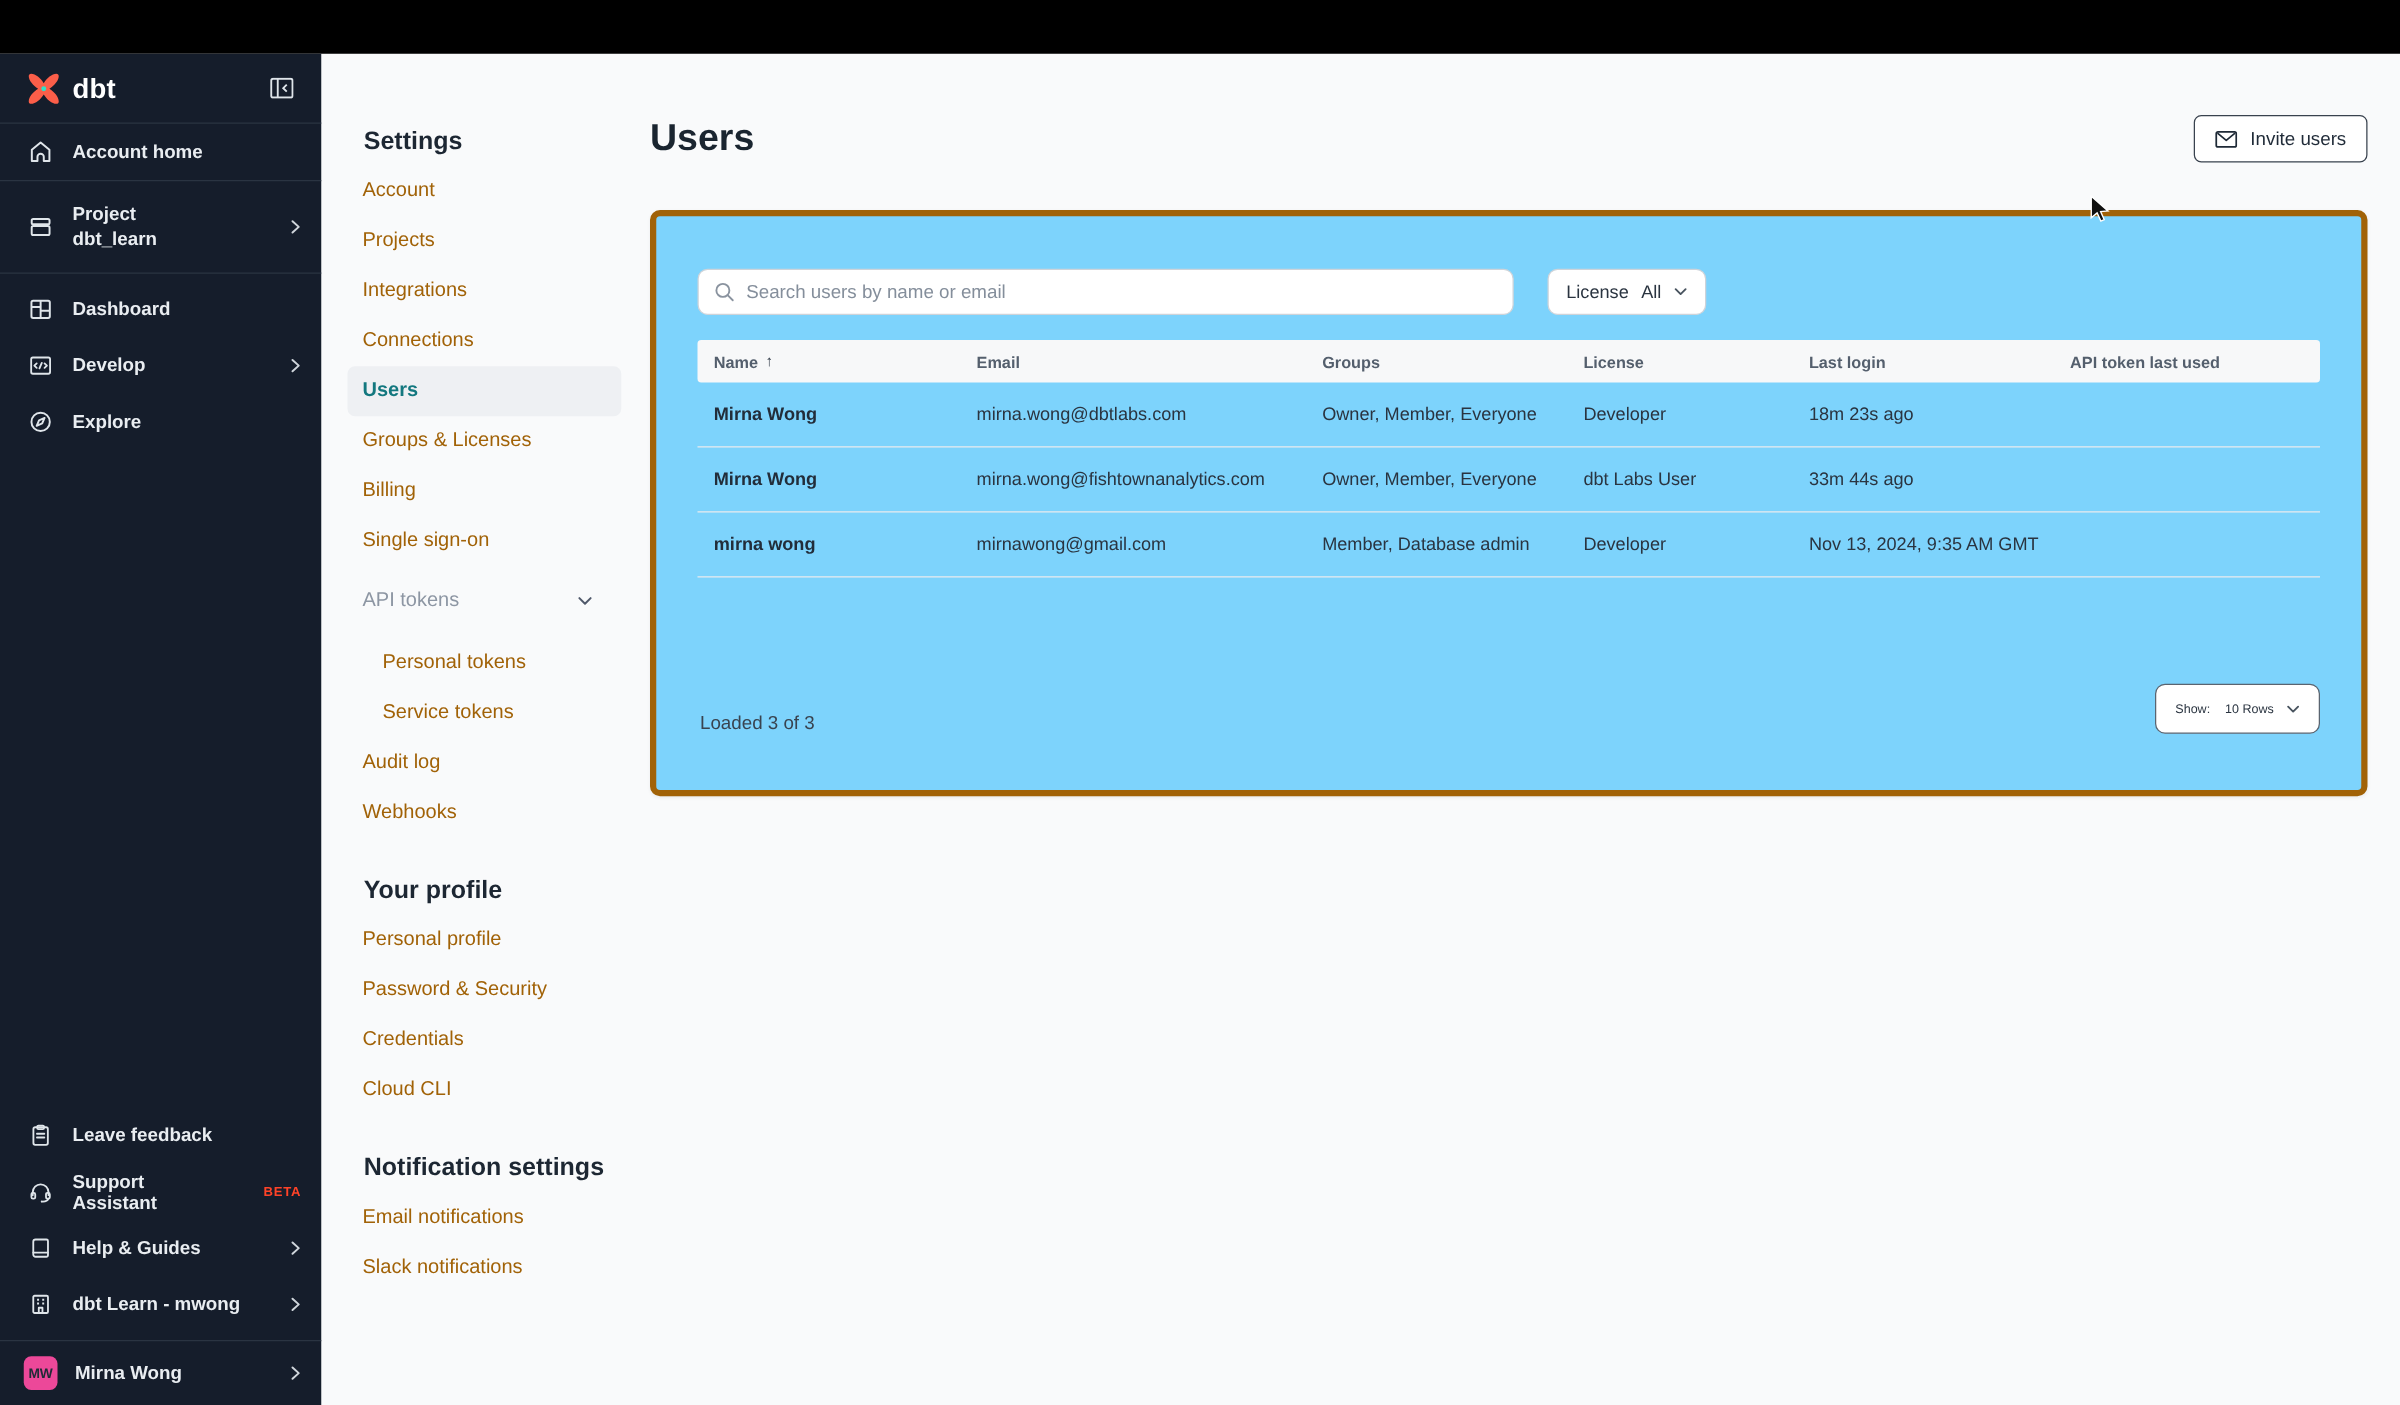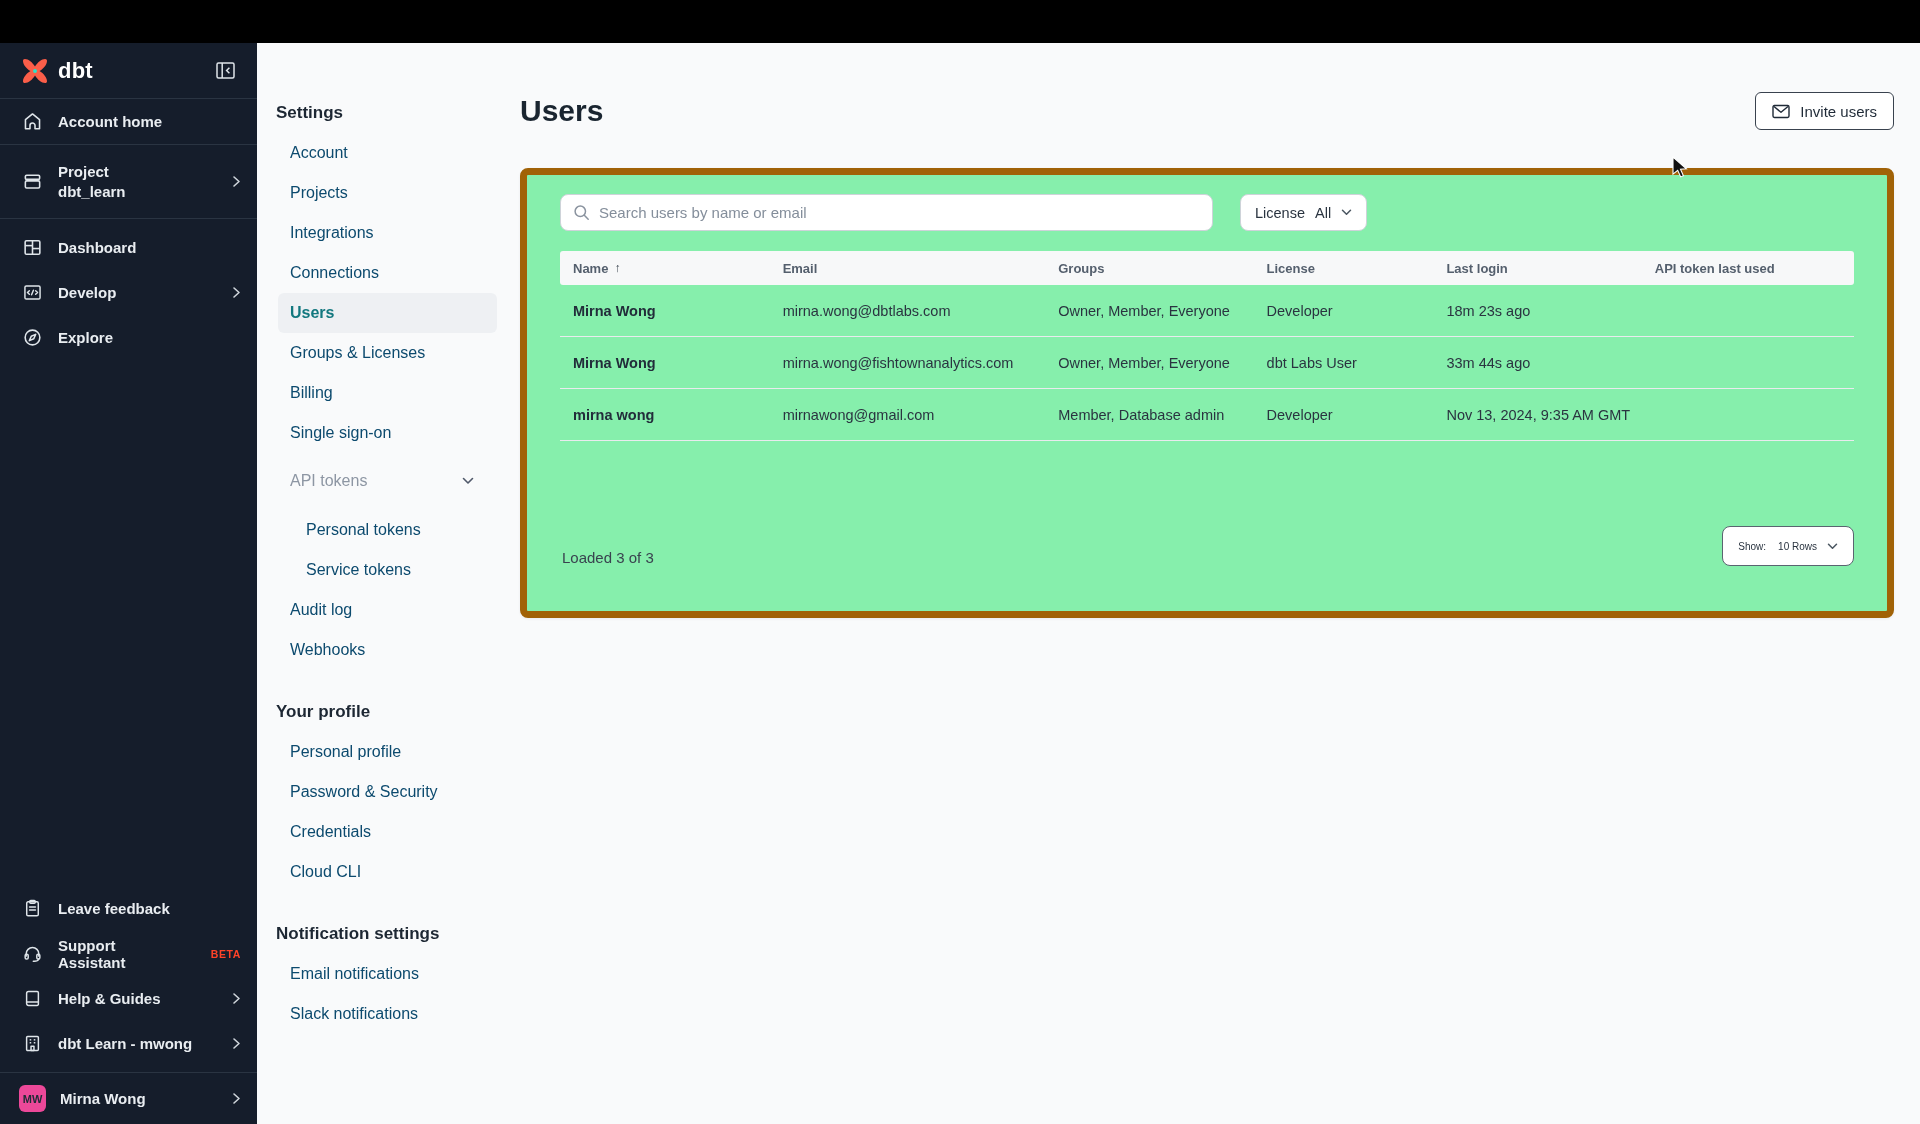--- a/index.html
+++ b/index.html
@@ -25,35 +25,35 @@
   .grp-pad { padding-top:6px; }
   .sb-spacer { flex:1; }
   .beta-badge { color:#ff4328; font-size:10.5px; font-weight:700; letter-spacing:.6px; margin-left:9px; }
   .badge-row { display:flex; align-items:center; flex:1;gap:28px; }
   .user-row { height:51px; display:flex; align-items:center; gap:14px; padding:0 16px 0 19px; cursor:pointer; }
   .avatar { width:27px; height:27px; border-radius:6px; background:#ec4899; color:#212b37; font-size:11px; font-weight:700; display:flex; align-items:center; justify-content:center; flex-shrink:0; }
   .user-name { flex:1; font-size:15px; font-weight:600; }
 
   
   .settings-col { width:253px; flex-shrink:0; padding-top:50px; }
-  .nav-heading { font-size:17px; font-weight:700; color:#1d2733; padding-left:19px; height:40px; line-height:40px; }
-  .nav-item { font-size:16px; color:#0c4a6e; height:40px; line-height:40px; padding-left:33px; cursor:pointer; }
+  .nav-heading { font-size:20px; font-weight:700; color:#1d2733; padding-left:34px; height:40px; line-height:40px; }
+  .nav-item { font-size:16px; color:#a16207; height:40px; line-height:40px; padding-left:33px; cursor:pointer; }
   .nav-item.selected { background:#eef0f3; border-radius:6px; margin:0 13px 0 21px; padding-left:12px; color:#13787f; font-weight:600; }
   .nav-item.muted { color:#8d96a3; display:flex; align-items:center; justify-content:space-between; padding-right:36px; margin-top:8px; }
   .nav-item.indent { padding-left:49px; }
   .nav-item.indent-first { margin-top:9px; }
   .mt22 { margin-top:22px; }
 
   
   .main { flex:1; padding:49px 26px 0 10px; }
   .main-header { display:flex; align-items:center; justify-content:space-between; height:38px; }
   .page-title { font-size:30px; font-weight:700; color:#1a2530; }
   .invite-btn { display:flex; align-items:center; gap:10px; background:#fff; border:1px solid #39424e; border-radius:6px; height:38px; padding:0 16px; font-size:15px; font-weight:500; color:#1f2a37; cursor:pointer; }
 
-  .card { margin-top:38px; background:#86efac; border:7px solid #a16207; border-radius:8px; box-shadow:0 1px 3px rgba(25,35,45,.06); padding:19px 33px 45px 33px; }
+  .card { margin-top:38px; background:#7dd3fc; border:5px solid #a16207; border-radius:8px; box-shadow:0 1px 3px rgba(25,35,45,.06); padding:42px 33px 45px 33px; }
   .filters-row { display:flex; gap:27px; align-items:center; }
   .search-box { width:653px; height:37px; border:1px solid #ced3d9; border-radius:8px; display:flex; align-items:center; padding:0 12px; gap:9px; background:#fff; }
   .search-box input { border:none; outline:none; flex:1; font-size:15px; color:#2a3440; font-family:"Liberation Sans", sans-serif; background:transparent; }
   .search-box input::placeholder { color:#848e9b; }
   .pill-btn { height:37px; border:1px solid #ced3d9; border-radius:8px; display:flex; align-items:center; padding:0 14px; gap:10px; font-size:14.5px; color:#2a3440; background:#fff; cursor:pointer; }
   .pill-btn .lbl { color:#2a3440; }
 
   .table { margin-top:20px; }
   .thead, .trow { display:grid; grid-template-columns:16.2% 21.3% 16.1% 13.9% 16.1% auto; align-items:center; }
   .thead { background:#f7f8f9; height:34px; border-radius:3px; }

